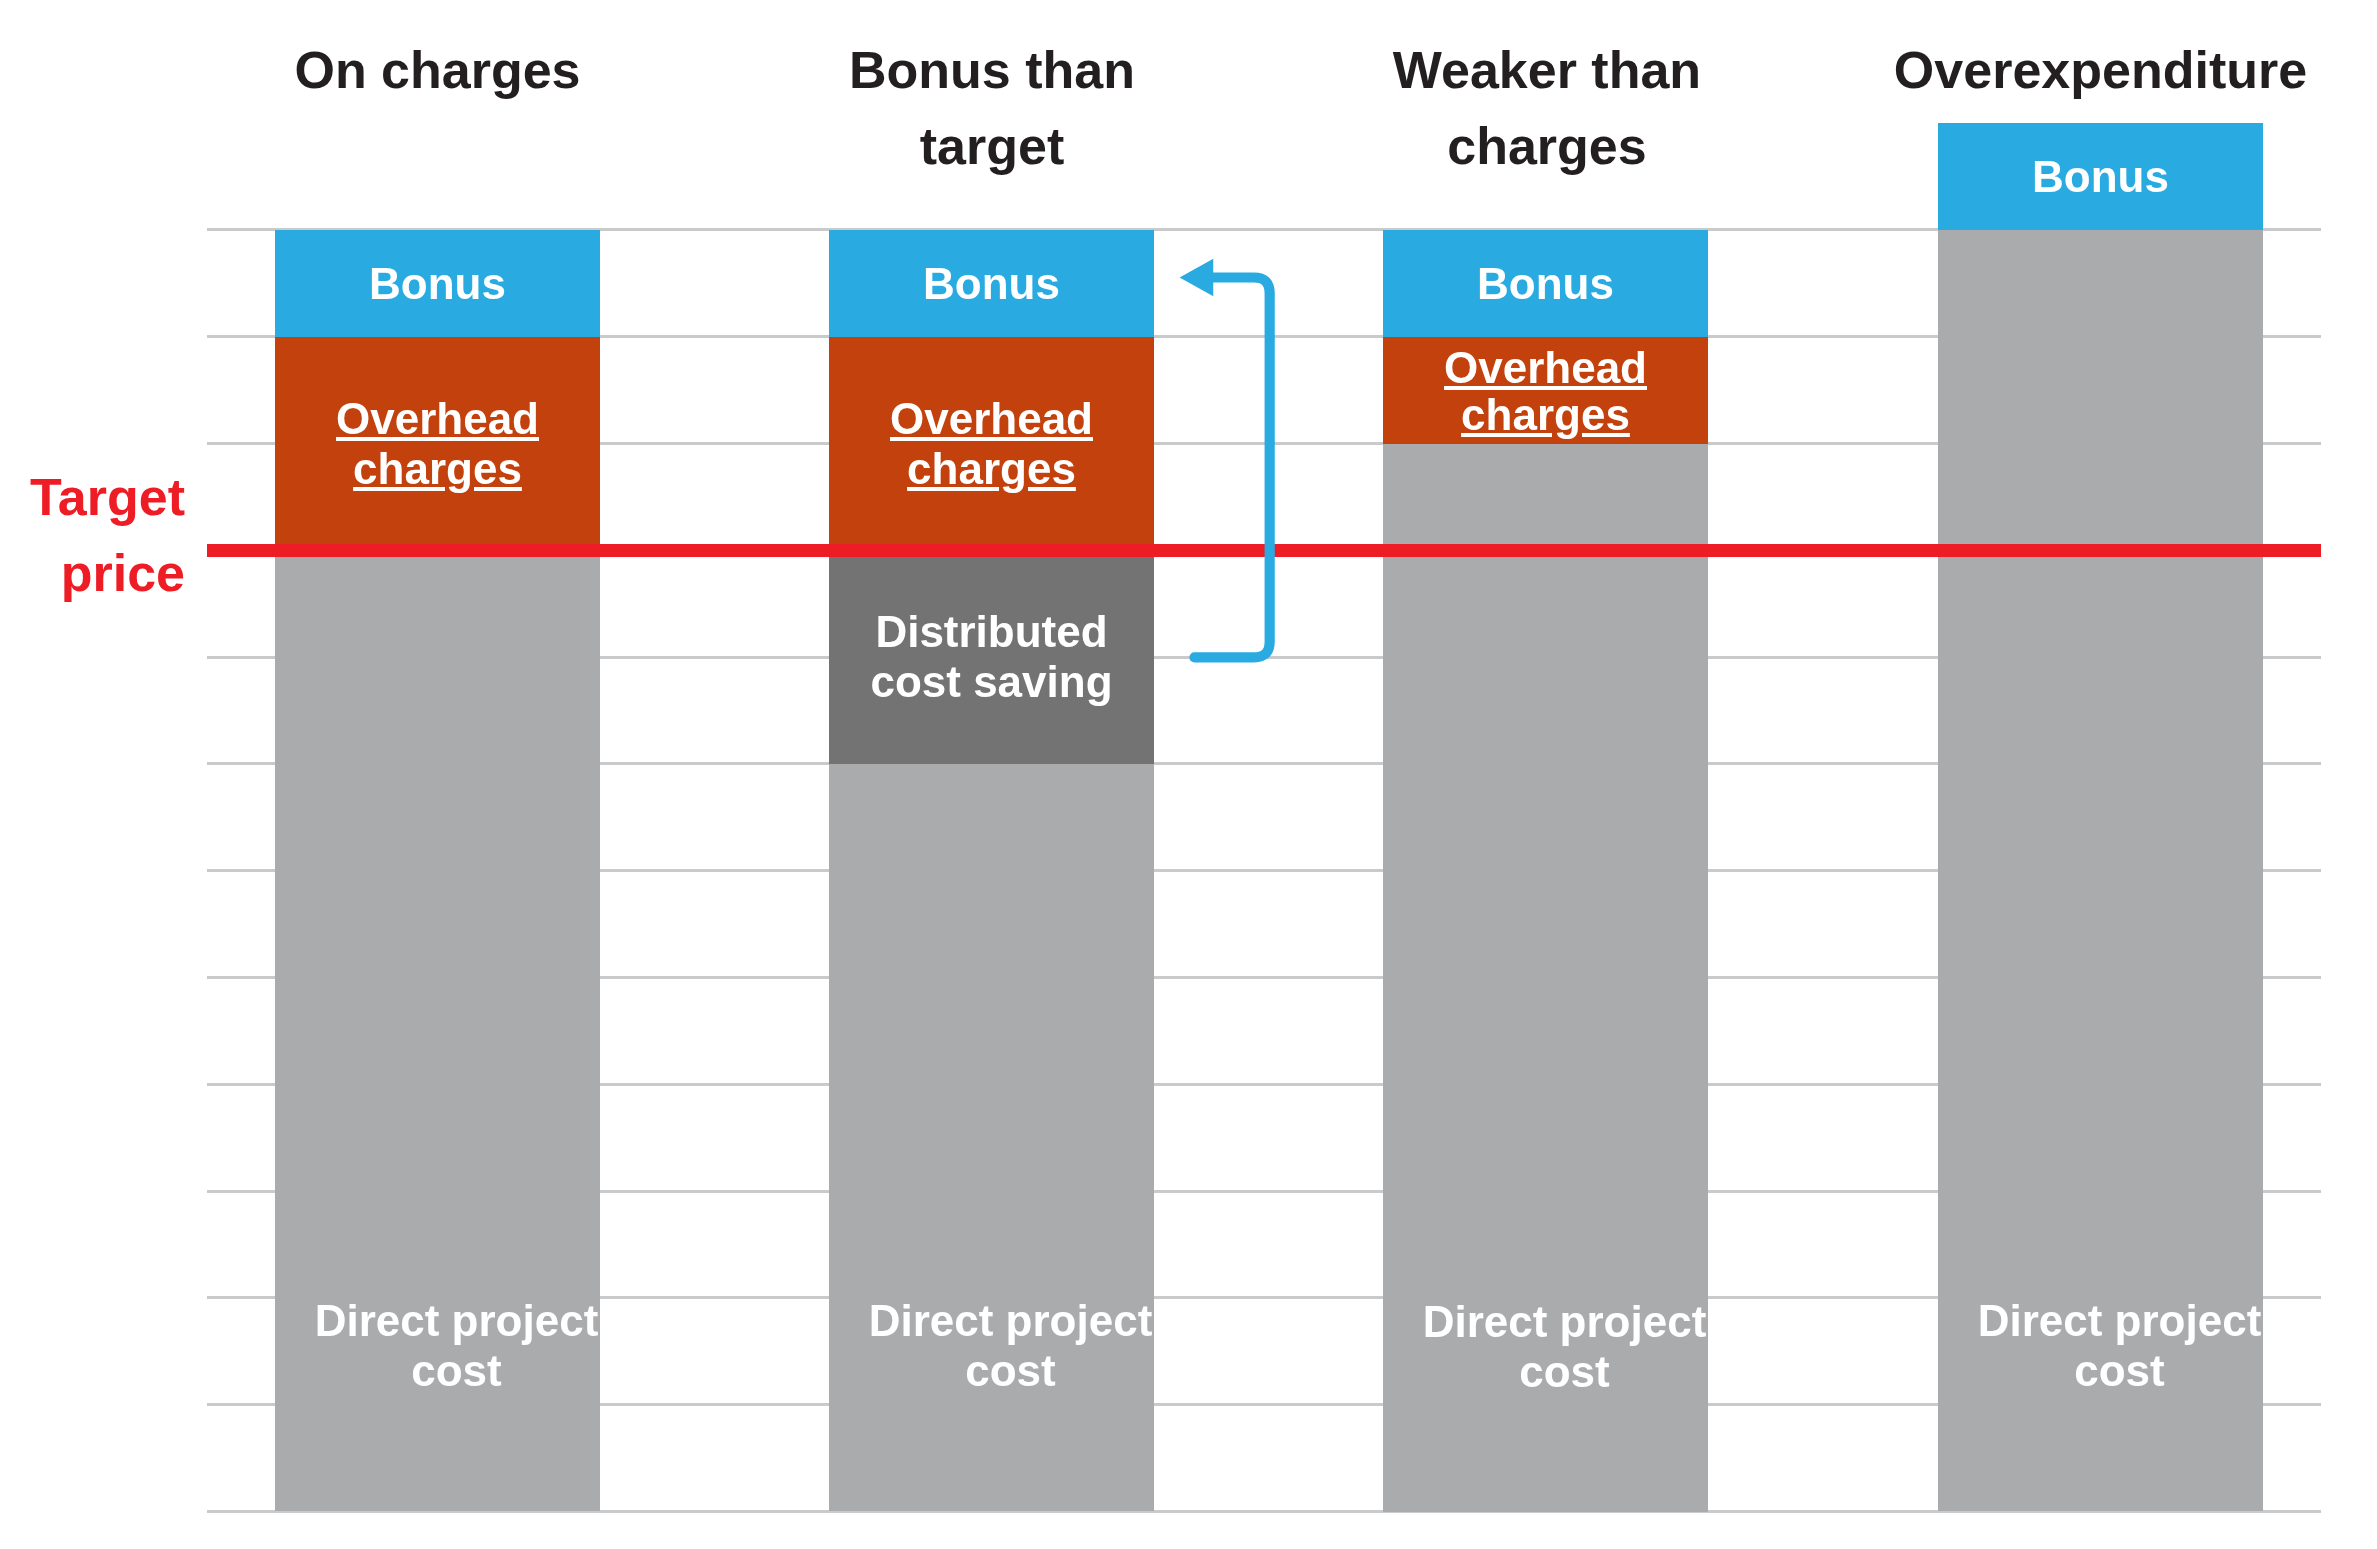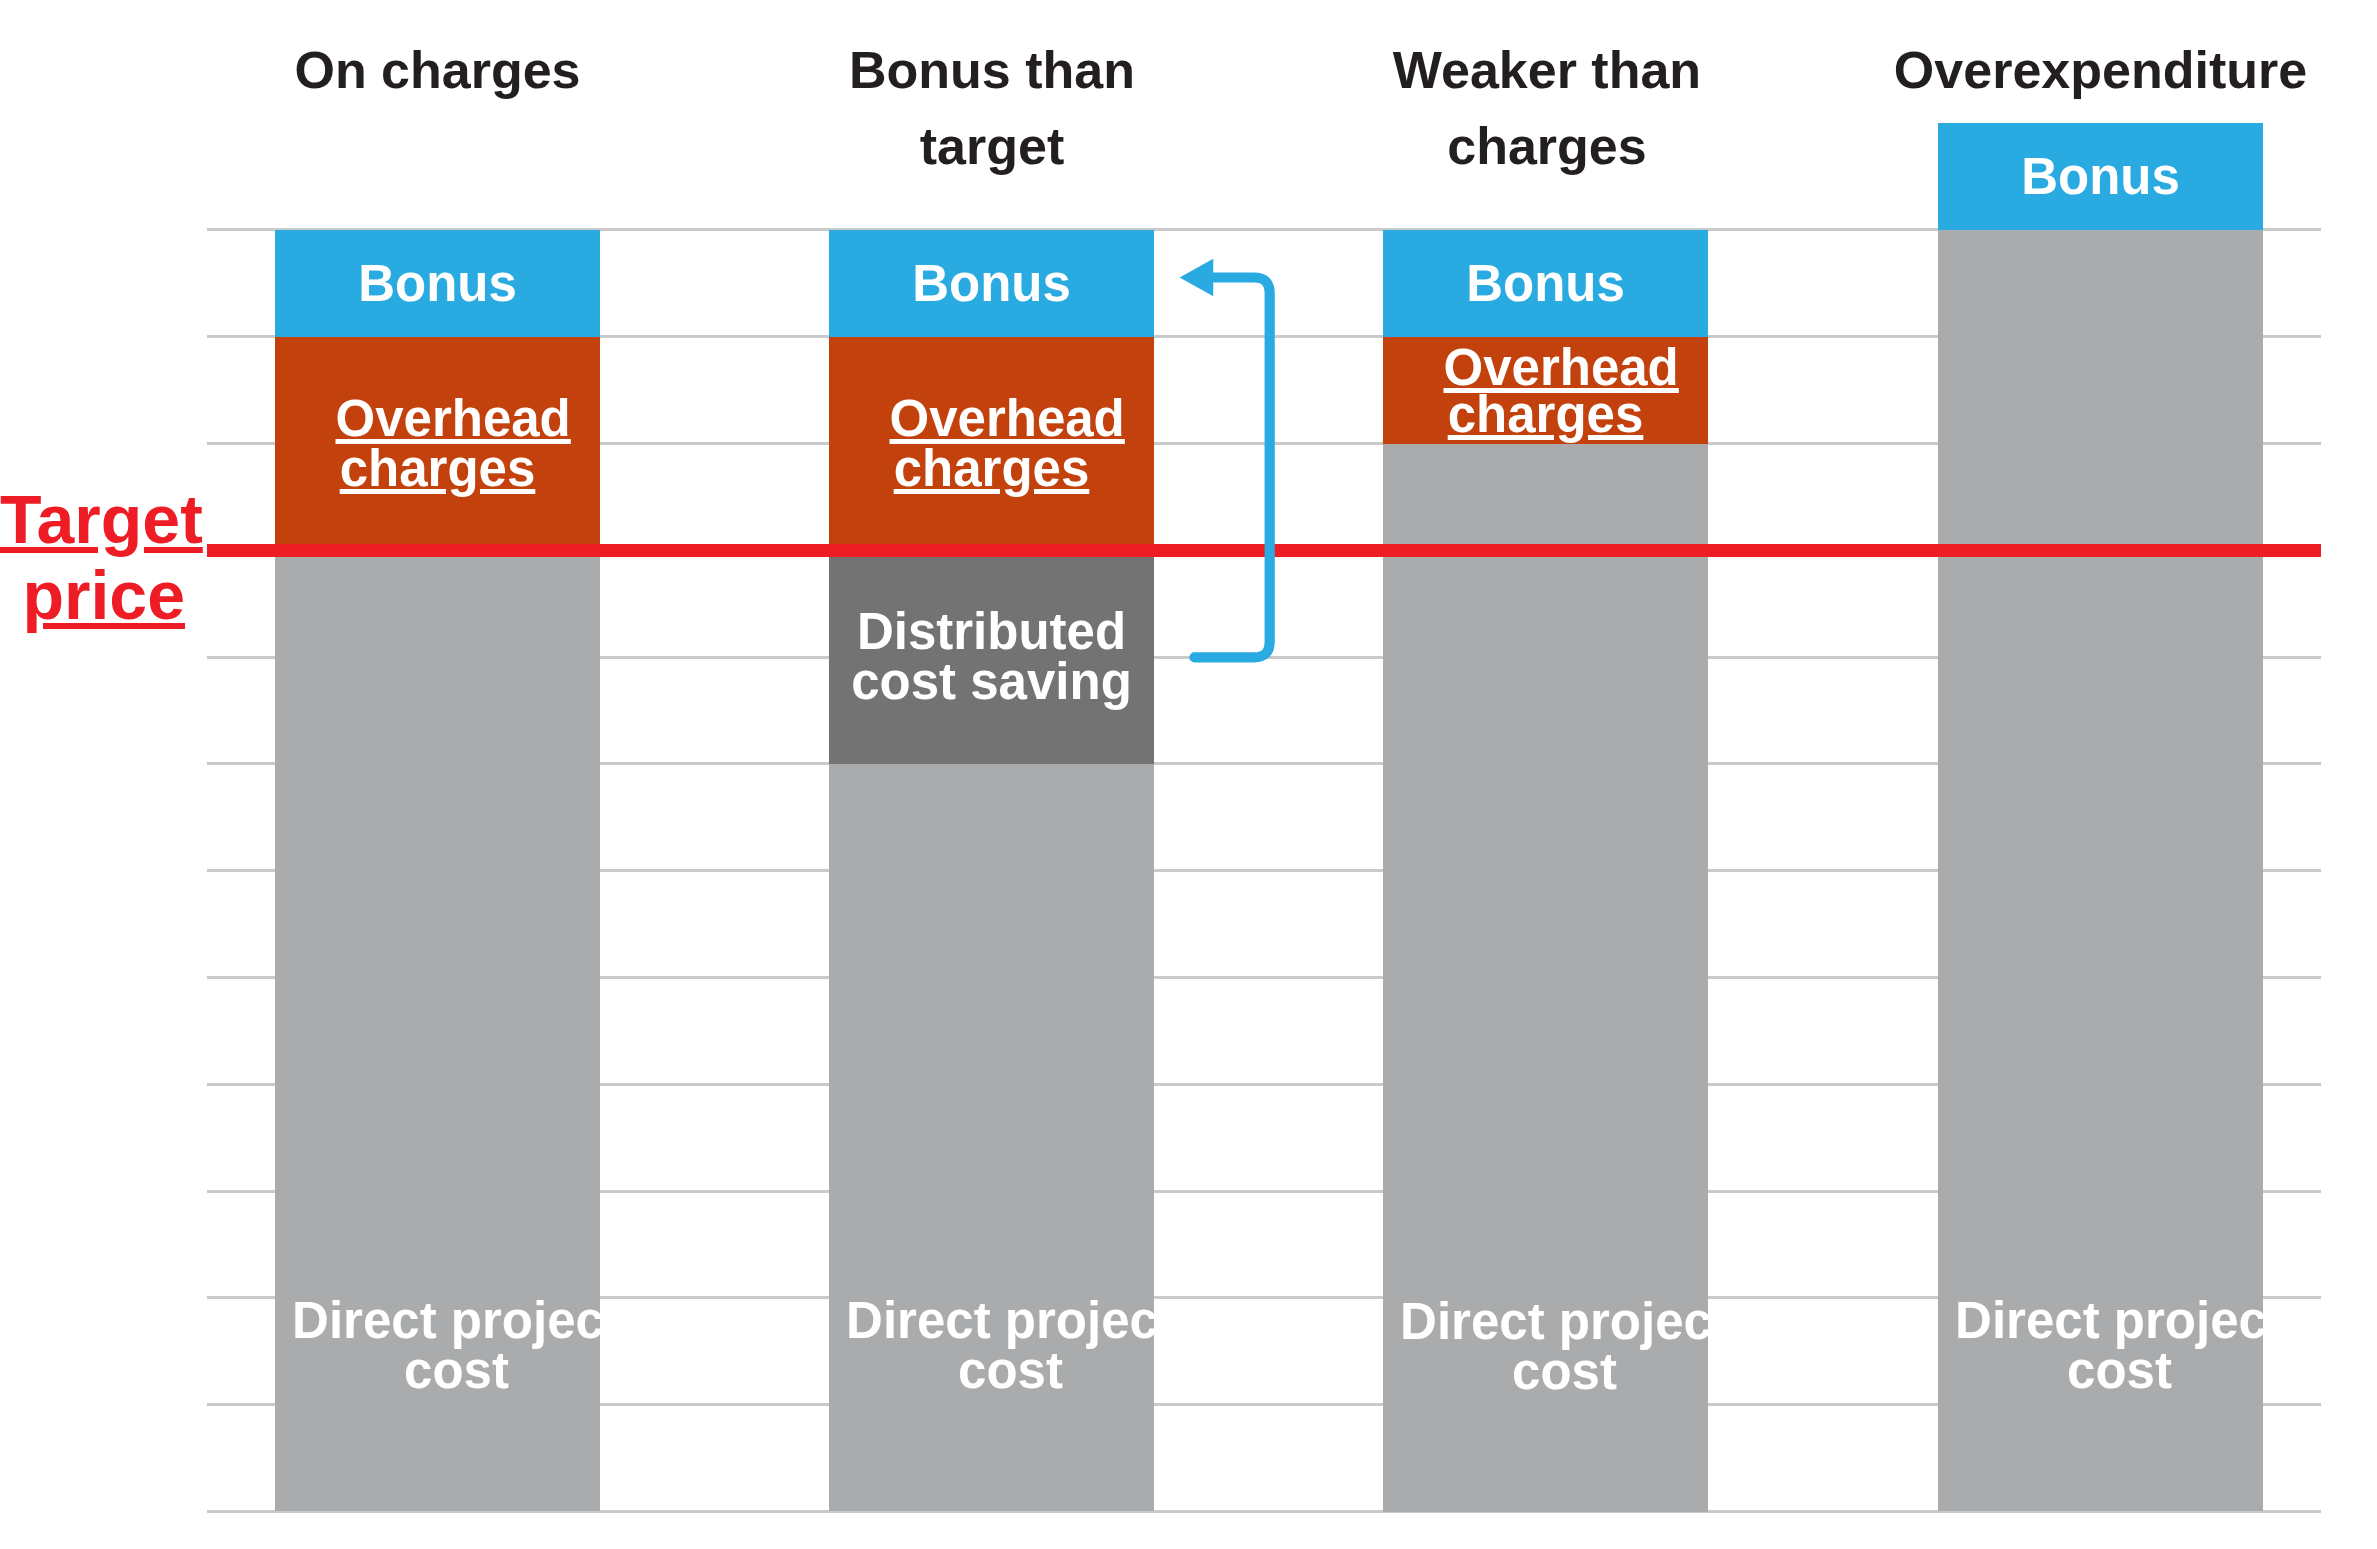--- a/index.html
+++ b/index.html
@@ -8,26 +8,26 @@
   
   .gridline{position:absolute;left:207px;width:2114px;height:3.1px;background:#C9CACB;z-index:1;}
   
   .target-line{position:absolute;left:207px;width:2114px;top:544px;height:12.6px;background:#EE1C25;z-index:6;}
   
   .header{position:absolute;top:32px;text-align:center;color:#231F20;
           font-size:52px;line-height:76px;font-weight:700;z-index:3;}
   .header.one{width:471px;}
   .header.two{width:330px;}
   
-  .target-label{position:absolute;top:481px;left:0;width:185px;text-align:right;color:#EE1C25;
-                font-size:68px;line-height:76px;font-weight:700;z-index:3;text-decoration:underline;}
+  .target-label{position:absolute;top:459px;left:0;width:185px;text-align:right;color:#EE1C25;
+                font-size:52px;line-height:76px;font-weight:700;z-index:3;}
   .target-label span{display:block;}
   
   .seg{position:absolute;width:325px;display:flex;align-items:center;justify-content:center;
-       text-align:center;color:#ffffff;font-size:51px;line-height:50px;font-weight:700;z-index:2;}
+       text-align:center;color:#ffffff;font-size:44px;line-height:50px;font-weight:700;z-index:2;}
   .seg .lbl{display:block;}
   .blue{background:#29ABE2;}
   .green{background:#c2410c;text-decoration:underline;}
   .gray{background:#AAABAD;}
   .dblue{background:#737373;}
   .b1{left:275px;} .b2{left:829px;} .b3{left:1383px;} .b4{left:1938px;}
   .bonus-1,.bonus-2,.bonus-3{top:230px;height:107px;}
   .bonus-4{top:123px;height:107px;}
   .over-12{top:337px;height:214px;}
   .over-3{top:337px;height:107px;line-height:47px;}

